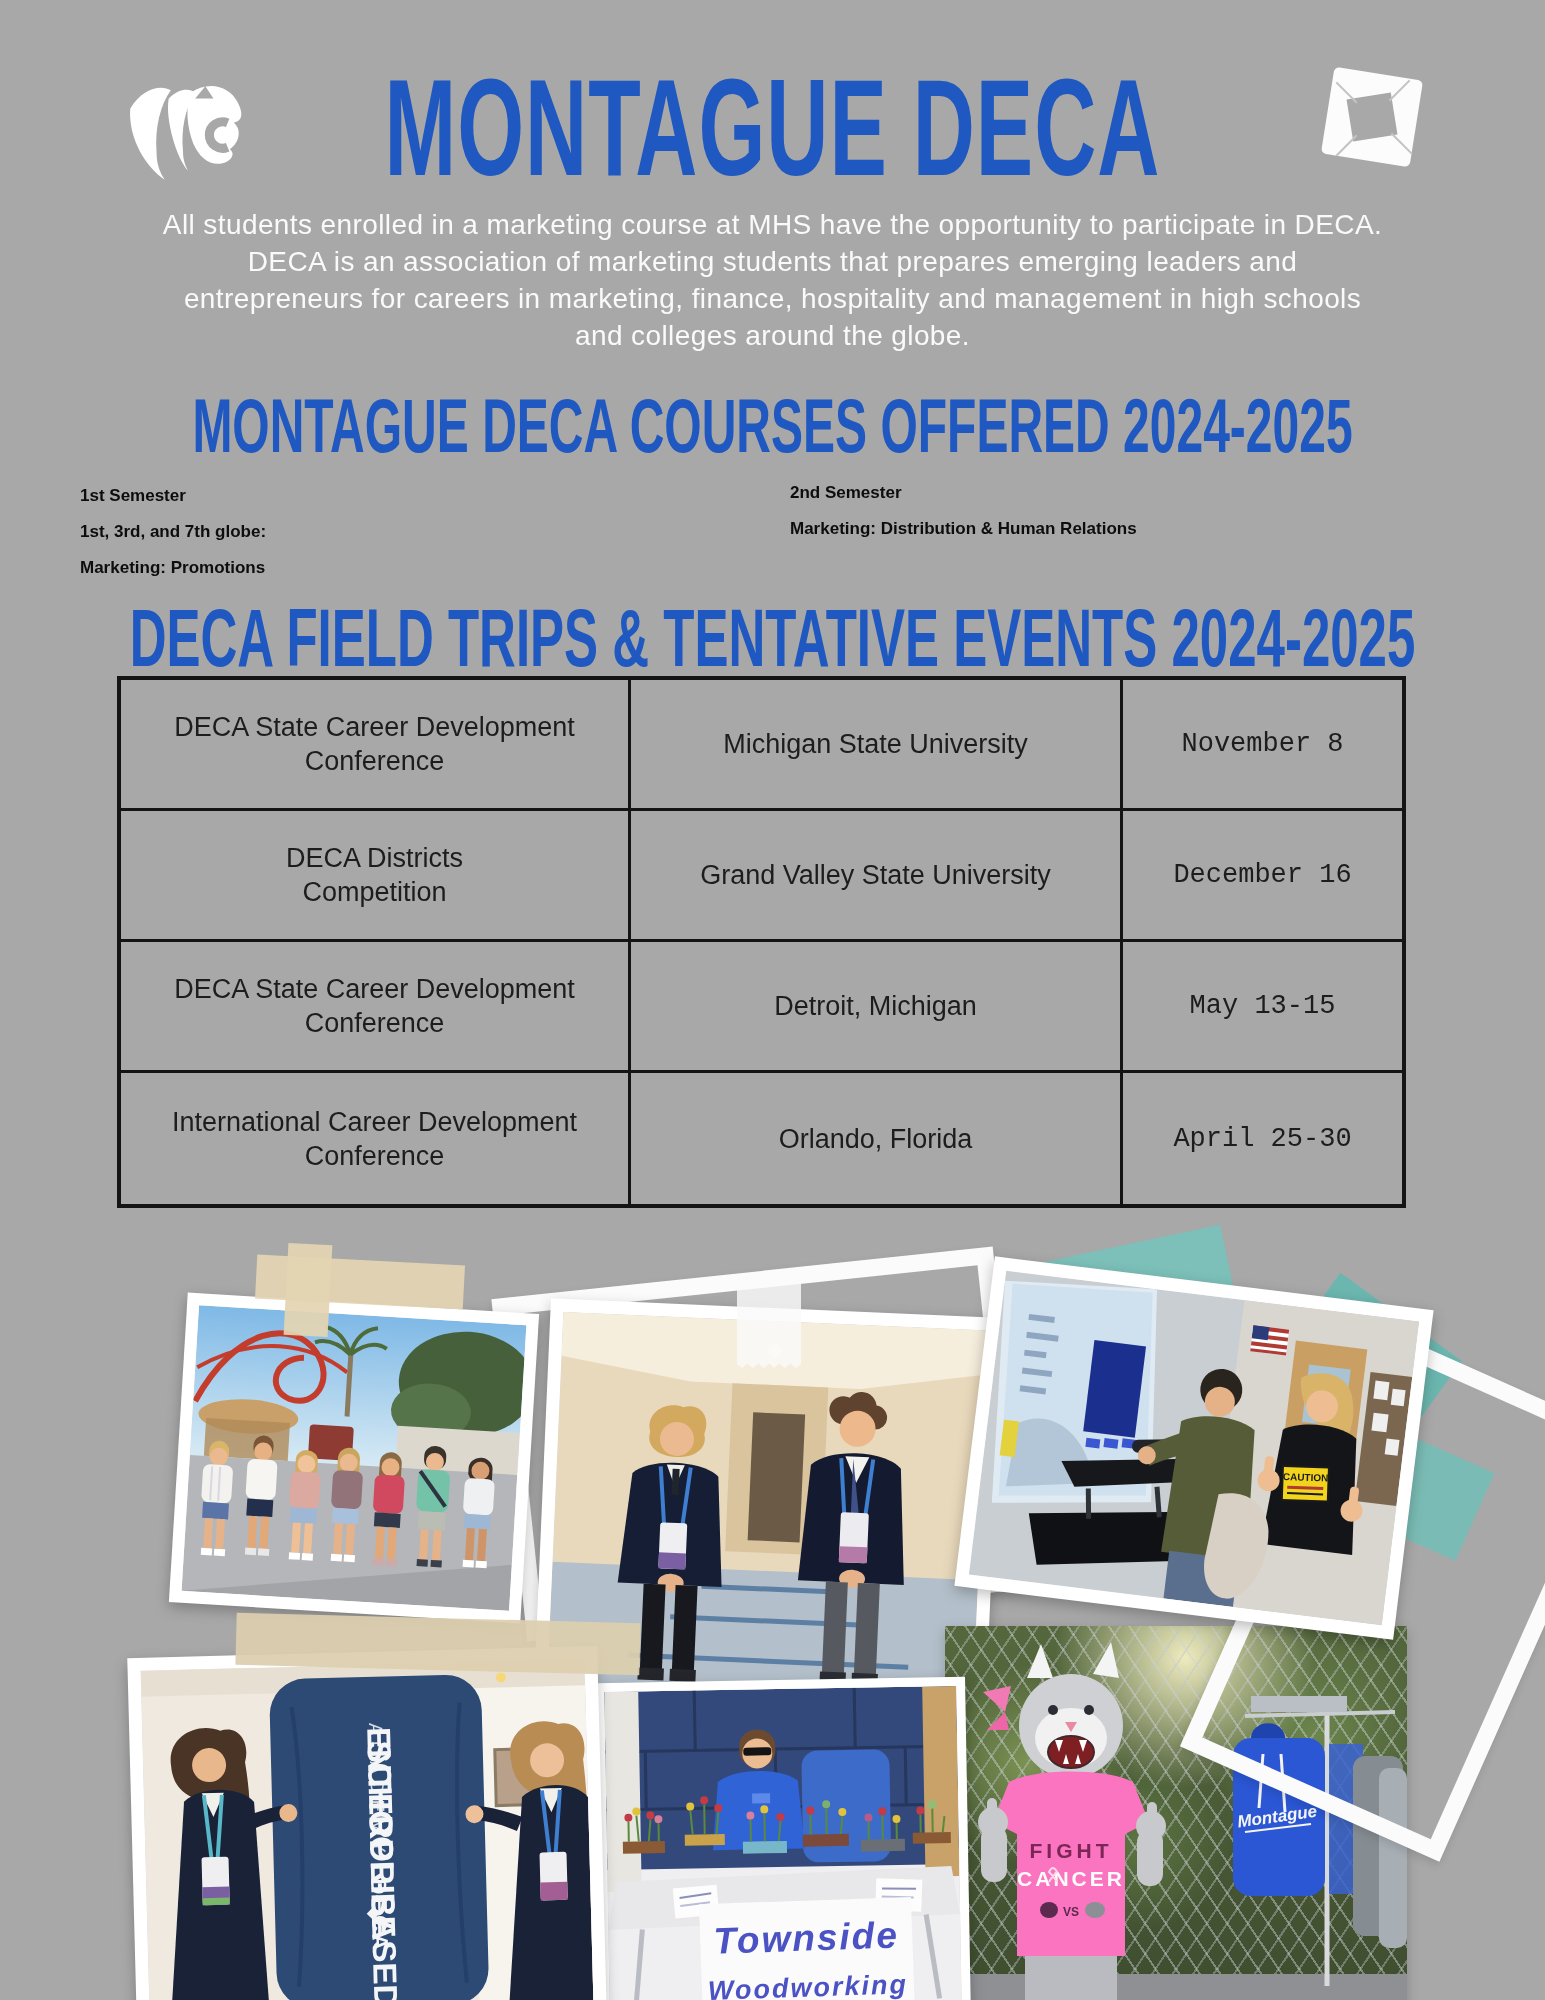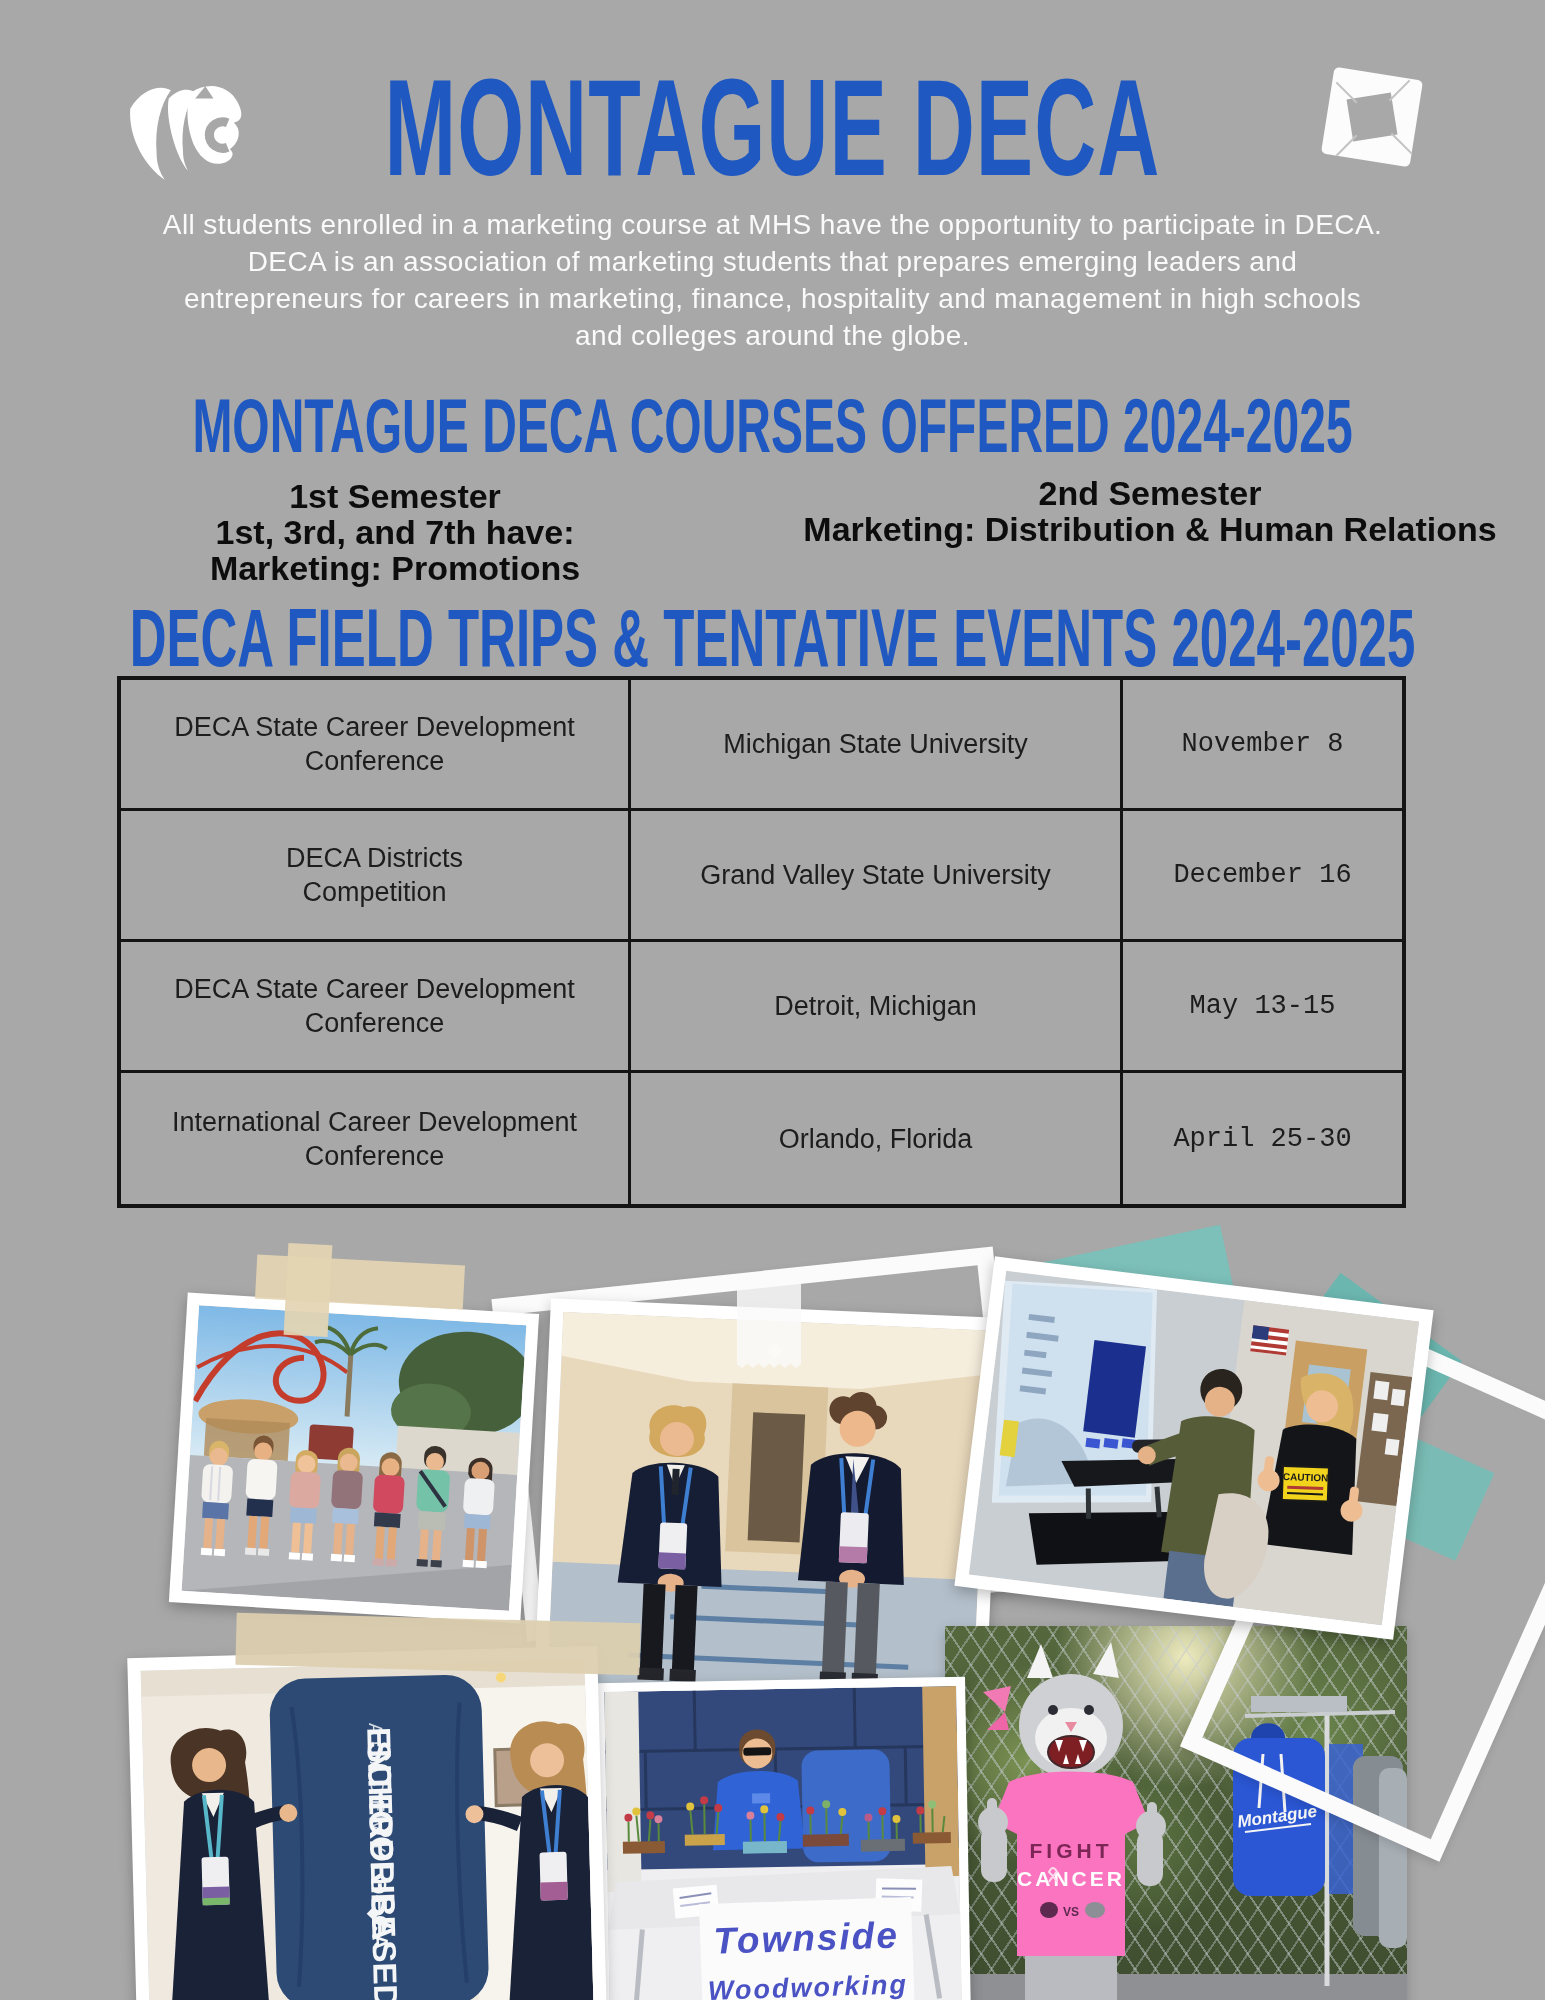--- a/index.html
+++ b/index.html
@@ -6,21 +6,21 @@
   .canvas{position:relative;width:1545px;height:2000px;background:#a8a8a8;overflow:hidden;
           font-family:"Liberation Sans",sans-serif;margin-top:20px;}
   .cond{display:inline-block;transform:scaleY(1.6);transform-origin:50% 55%;white-space:nowrap;}
   .blue{color:#1e58c0;font-weight:bold;}
   .abs{position:absolute;}
   .ctr{width:100%;text-align:center;display:flex;align-items:center;justify-content:center;}
   .title{top:30px;height:160px;font-size:86px;letter-spacing:1px;}
   .intro{top:186px;left:0;width:100%;text-align:center;color:#fafafa;font-size:28px;line-height:37px;letter-spacing:.4px;}
   .h2{top:350px;height:115px;font-size:48px;}
   .h3{top:562px;height:115px;font-size:51px;}
-  .sem{position:absolute;text-align:center;font-size:34px;font-weight:bold;color:#0d0d0d;line-height:36px;}
+  .sem{position:absolute;text-align:left;font-size:17px;font-weight:bold;color:#0d0d0d;line-height:36px;}
   .sem1{left:80px;width:630px;top:458px;}
   .sem2{left:790px;width:720px;top:455px;}
   .etable{position:absolute;left:117px;top:656px;width:1289px;box-sizing:border-box;
           display:grid;grid-template-columns:510fr 492fr 279fr;grid-auto-rows:131px;
           border:4px solid #141414;}
   .cell{border-right:3px solid #141414;border-bottom:3px solid #141414;display:flex;align-items:center;
         justify-content:center;text-align:center;font-size:27px;color:#1d1d1d;line-height:34px;white-space:pre-line;padding:0 14px;box-sizing:border-box;}
   .cell.cl{border-right:none;font-family:Liberation Mono, monospace;}
   .cell.cb{border-bottom:none;}
   .photo{position:absolute;background:#fff;box-shadow:0 5px 14px rgba(0,0,0,.25);}
@@ -75,21 +75,21 @@
     <div>entrepreneurs for careers in marketing, finance, hospitality and management in high schools</div>
     <div>and colleges around the globe.</div>
   </div>
 
   <div class="abs ctr h2">
     <span class="cond blue">MONTAGUE DECA COURSES OFFERED 2024-2025</span>
   </div>
 
   <div class="sem sem1">
     <div>1st Semester</div>
-    <div>1st, 3rd, and 7th have:</div>
+    <div>1st, 3rd, and 7th globe:</div>
     <div>Marketing: Promotions</div>
   </div>
   <div class="sem sem2">
     <div>2nd Semester</div>
     <div>Marketing: Distribution &amp; Human Relations</div>
   </div>
 
   <div class="abs ctr h3">
     <span class="cond blue">DECA FIELD TRIPS &amp; TENTATIVE EVENTS 2024-2025</span>
   </div>

